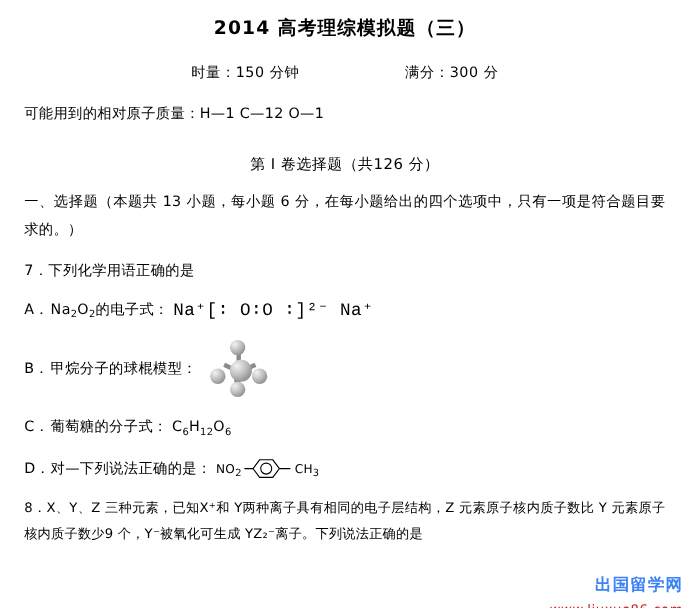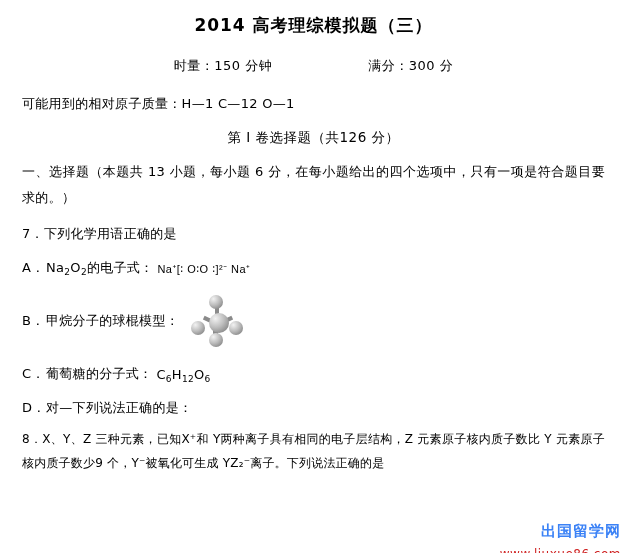--- a/index.html
+++ b/index.html
@@ -43,21 +43,21 @@
     line-height: 26px;
     margin: 0 22px;
     text-align: justify;
     letter-spacing: 0.3px;
   }
   .p1 { margin-top: 16px; }
   .p2 { margin-top: 16px; }
   .centered {
     text-align: center;
     font-size: 13.5px;
-    margin-top: 12px;
+    margin-top: 24px;
     letter-spacing: 0.5px;
   }
   .section-q {
     margin-top: 12px;
   }
   .qnum {
     margin-top: 14px;
     font-size: 13px;
     margin-left: 22px;
     letter-spacing: 0.3px;
@@ -67,22 +67,22 @@
     margin-left: 22px;
     font-size: 13px;
     display: flex;
     align-items: center;
     gap: 4px;
     letter-spacing: 0.3px;
   }
   .opt .lab { width: 20px; display: inline-block; }
   sub { font-size: 9px; vertical-align: baseline; position: relative; top: 3px; }
   .lewis {
-    font-family: Liberation Sans, sans-serif;
-    font-size: 11px;
+    font-family: Liberation Mono, monospace;
+    font-size: 16px;
     letter-spacing: 0.5px;
   }
   .ball-model {
     position: relative;
     width: 72px;
     height: 56px;
     display: inline-block;
     vertical-align: middle;
   }
   .ball {
@@ -172,20 +172,30 @@
 
   <div class="opt">
     <span class="lab">C．</span>
     <span>葡萄糖的分子式：</span>
     <span>C<sub>6</sub>H<sub>12</sub>O<sub>6</sub></span>
   </div>
 
   <div class="opt">
     <span class="lab">D．</span>
     <span>对—下列说法正确的是：</span>
+    <span class="benzene">
+      <span>NO<sub>2</sub></span>
+      <svg width="44" height="26" viewBox="0 0 44 26">
+        <line x1="0" y1="13" x2="8" y2="13" stroke="#000" stroke-width="1"></line>
+        <polygon points="8,13 14,5 26,5 32,13 26,21 14,21" fill="none" stroke="#000" stroke-width="1"></polygon>
+        <circle cx="20" cy="13" r="5" fill="none" stroke="#000" stroke-width="1"></circle>
+        <line x1="32" y1="13" x2="42" y2="13" stroke="#000" stroke-width="1"></line>
+      </svg>
+      <span>CH<sub>3</sub></span>
+    </span>
   </div>
 
   <div class="footer-text">
     <span>8．</span><span>X、Y、Z 三种元素，已知X⁺和 Y两种离子具有相同的电子层结构，Z 元素原子核内质子数比 Y 元素原子核内质子数少9 个，Y⁻被氧化可生成 YZ₂⁻离子。下列说法正确的是</span>
   </div>
 
   <div class="watermark">出国留学网</div>
   <div class="watermark-url">www.liuxue86.com</div>
 
 </div>

